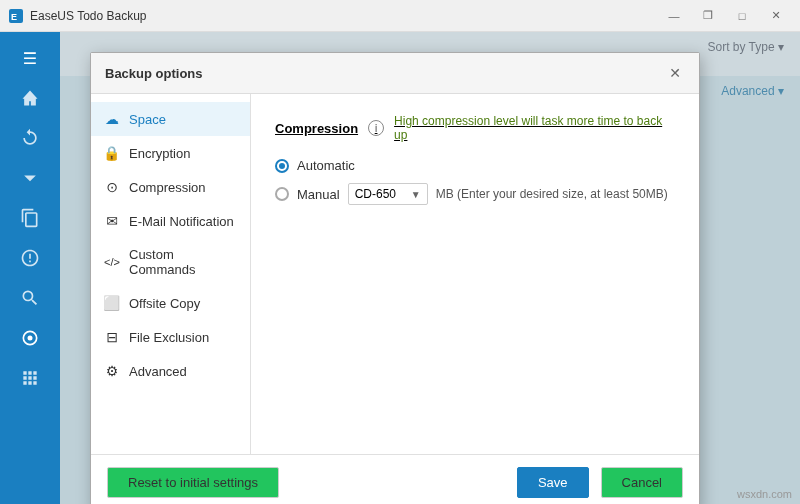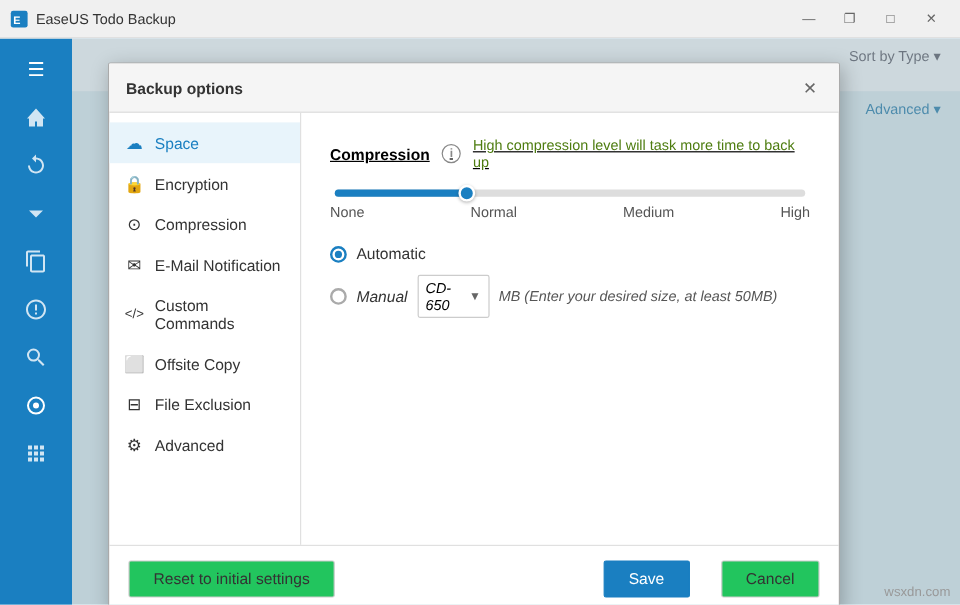--- a/index.html
+++ b/index.html
@@ -226,29 +226,28 @@
     }
     .radio-input.unchecked {
       border-color: #aaa;
     }
     .radio-label { font-size: 13px; color: #333; }
 
     .manual-row {
       display: flex;
       align-items: center;
       gap: 8px;
-      font-style: italic;
     }
     .select-input {
       border: 1px solid #ccc;
       border-radius: 2px;
       padding: 3px 6px;
       font-size: 12px;
       background: white;
-      width: 60px;
+      width: 80px;
       display: flex;
       align-items: center;
       justify-content: space-between;
       cursor: pointer;
     }
     .select-arrow { font-size: 10px; color: #666; }
     .manual-hint { font-size: 12px; color: #555; }
 
     
     .dialog-footer {
@@ -265,21 +264,21 @@
       cursor: pointer;
       border: 1px solid #ccc;
       background: #22c55e;
       color: #333;
     }
     .btn-primary {
       background: #1a7fc1;
       color: white;
       border-color: #1a7fc1;
     }
-    .footer-right { display: flex; gap: 26px; }
+    .footer-right { display: flex; gap: 12px; }
     .bg-sort {
       position: absolute;
       top: 8px;
       right: 16px;
       font-size: 12px;
       color: #0f172a;
       opacity: 0.5;
     }
     .advanced-btn {
       position: absolute;
@@ -415,32 +414,20 @@
           </div>
 
           <div class="dialog-content">
 
             <div class="compression-row">
               <span class="compression-label">Compression</span>
               <span class="info-icon">i</span>
               <span class="compression-note">High compression level will task more time to back up</span>
             </div>
 
-            <div class="slider-container">
-              <div class="slider-track">
-                <div class="slider-fill"></div>
-                <div class="slider-thumb"></div>
-              </div>
-              <div class="slider-labels">
-                <span>None</span>
-                <span>Normal</span>
-                <span>Medium</span>
-                <span>High</span>
-              </div>
-            </div>
 
 
             <div class="radio-row">
               <div class="radio-input checked"></div>
               <span class="radio-label">Automatic</span>
             </div>
 
             <div class="manual-row">
               <div class="radio-input unchecked"></div>
               <span class="radio-label">Manual</span>

